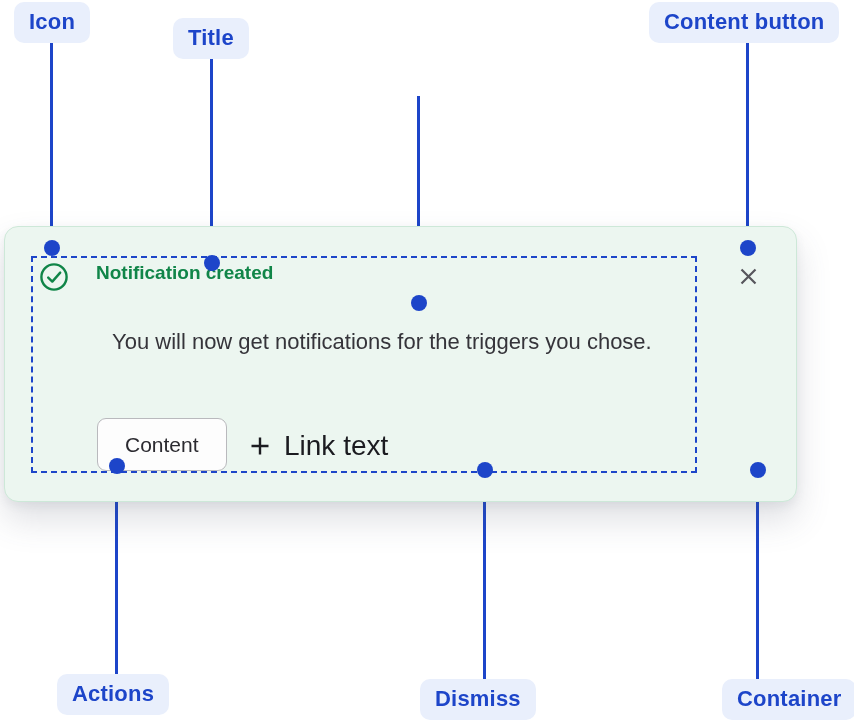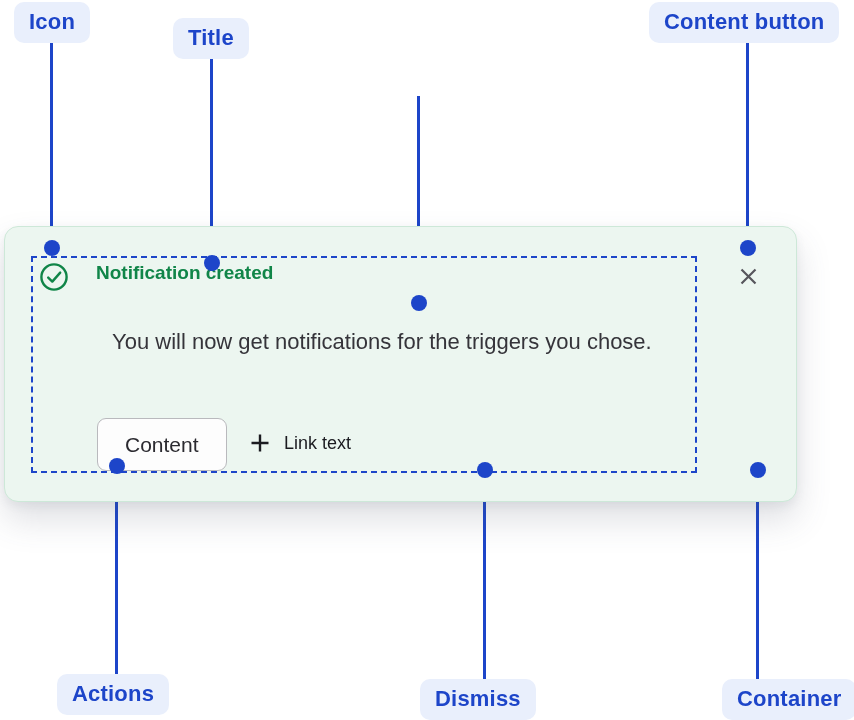--- a/index.html
+++ b/index.html
@@ -131,21 +131,21 @@
   }
   .action-link {
     position: absolute;
     left: 247px;
     top: 430px;
     display: flex;
     align-items: center;
     gap: 11px;
     text-decoration: none;
     color: #1b1b20;
-    font-size: 18px;
+    font-size: 28px;
     cursor: pointer;
   }
   .dismiss-button {
     position: absolute;
     left: 730px;
     top: 258px;
     width: 36px;
     height: 36px;
     display: flex;
     align-items: center;

